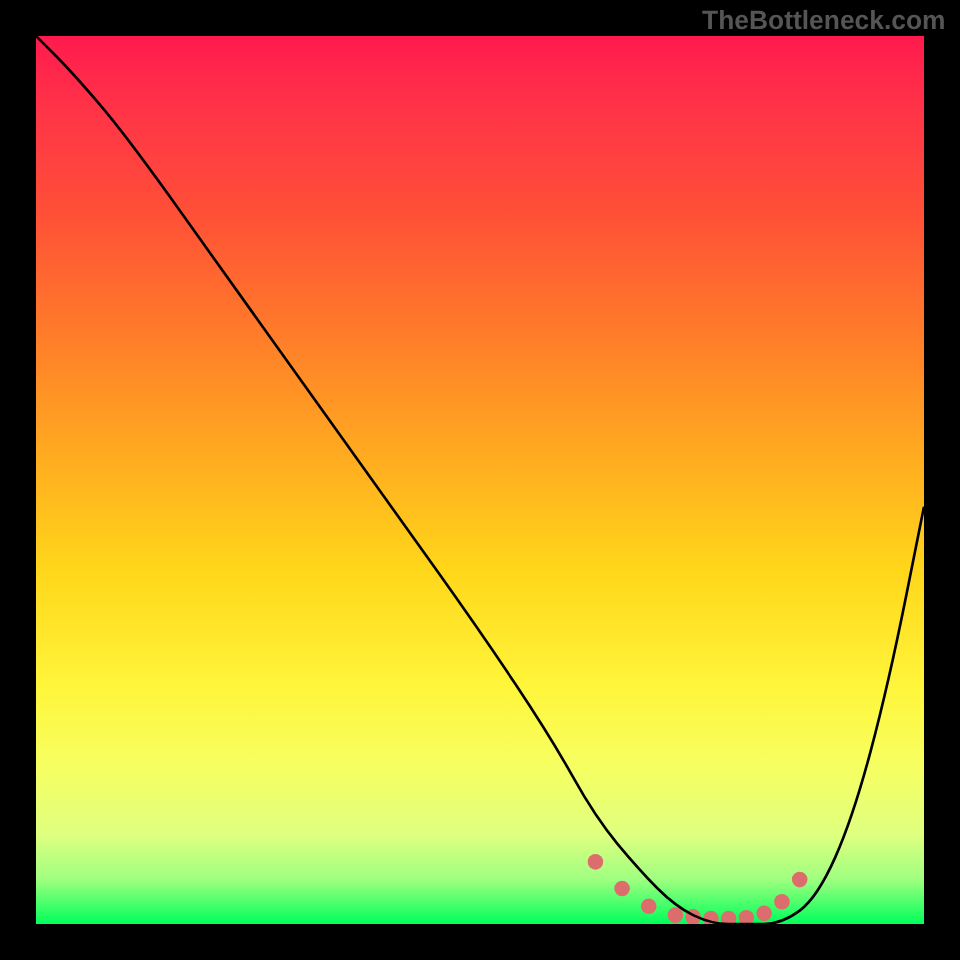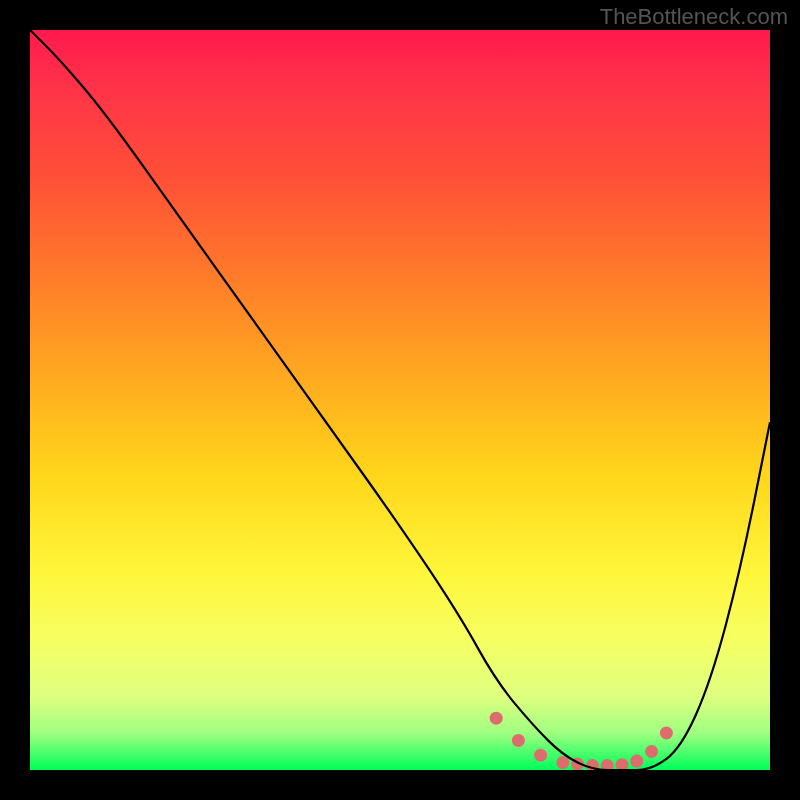--- a/index.html
+++ b/index.html
@@ -9,21 +9,21 @@
     background: #000;
     position: relative;
     font-family: Arial, sans-serif;
   }
   .watermark {
     position: absolute;
     top: 4px;
     right: 12px;
     color: #555;
     font-size: 22px;
-    font-weight: 400;
+    font-weight: 700;
     z-index: 10;
   }
   .plot-area {
     position: absolute;
     left: 30px;
     top: 30px;
     width: 740px;
     height: 740px;
     overflow: hidden;
   }

